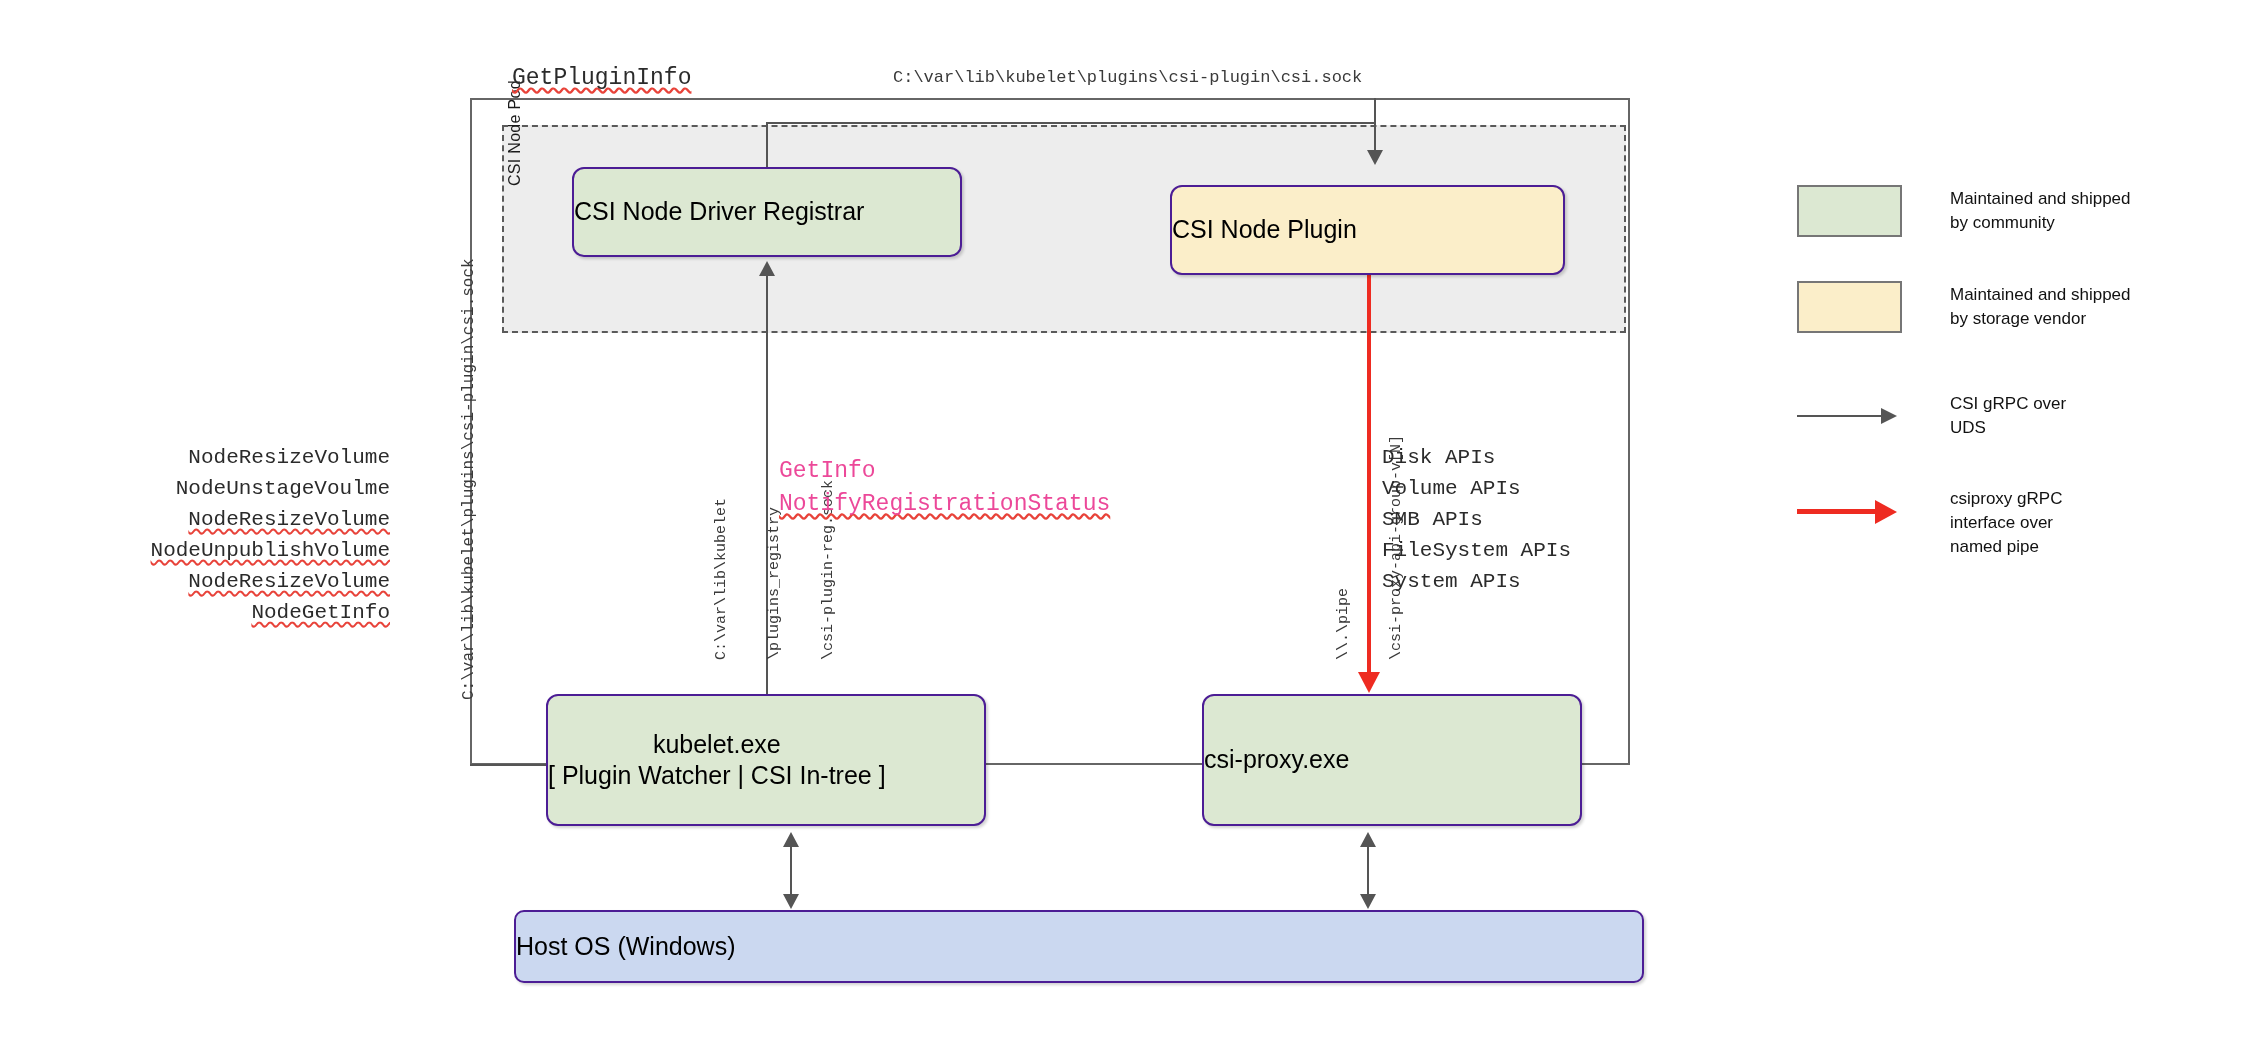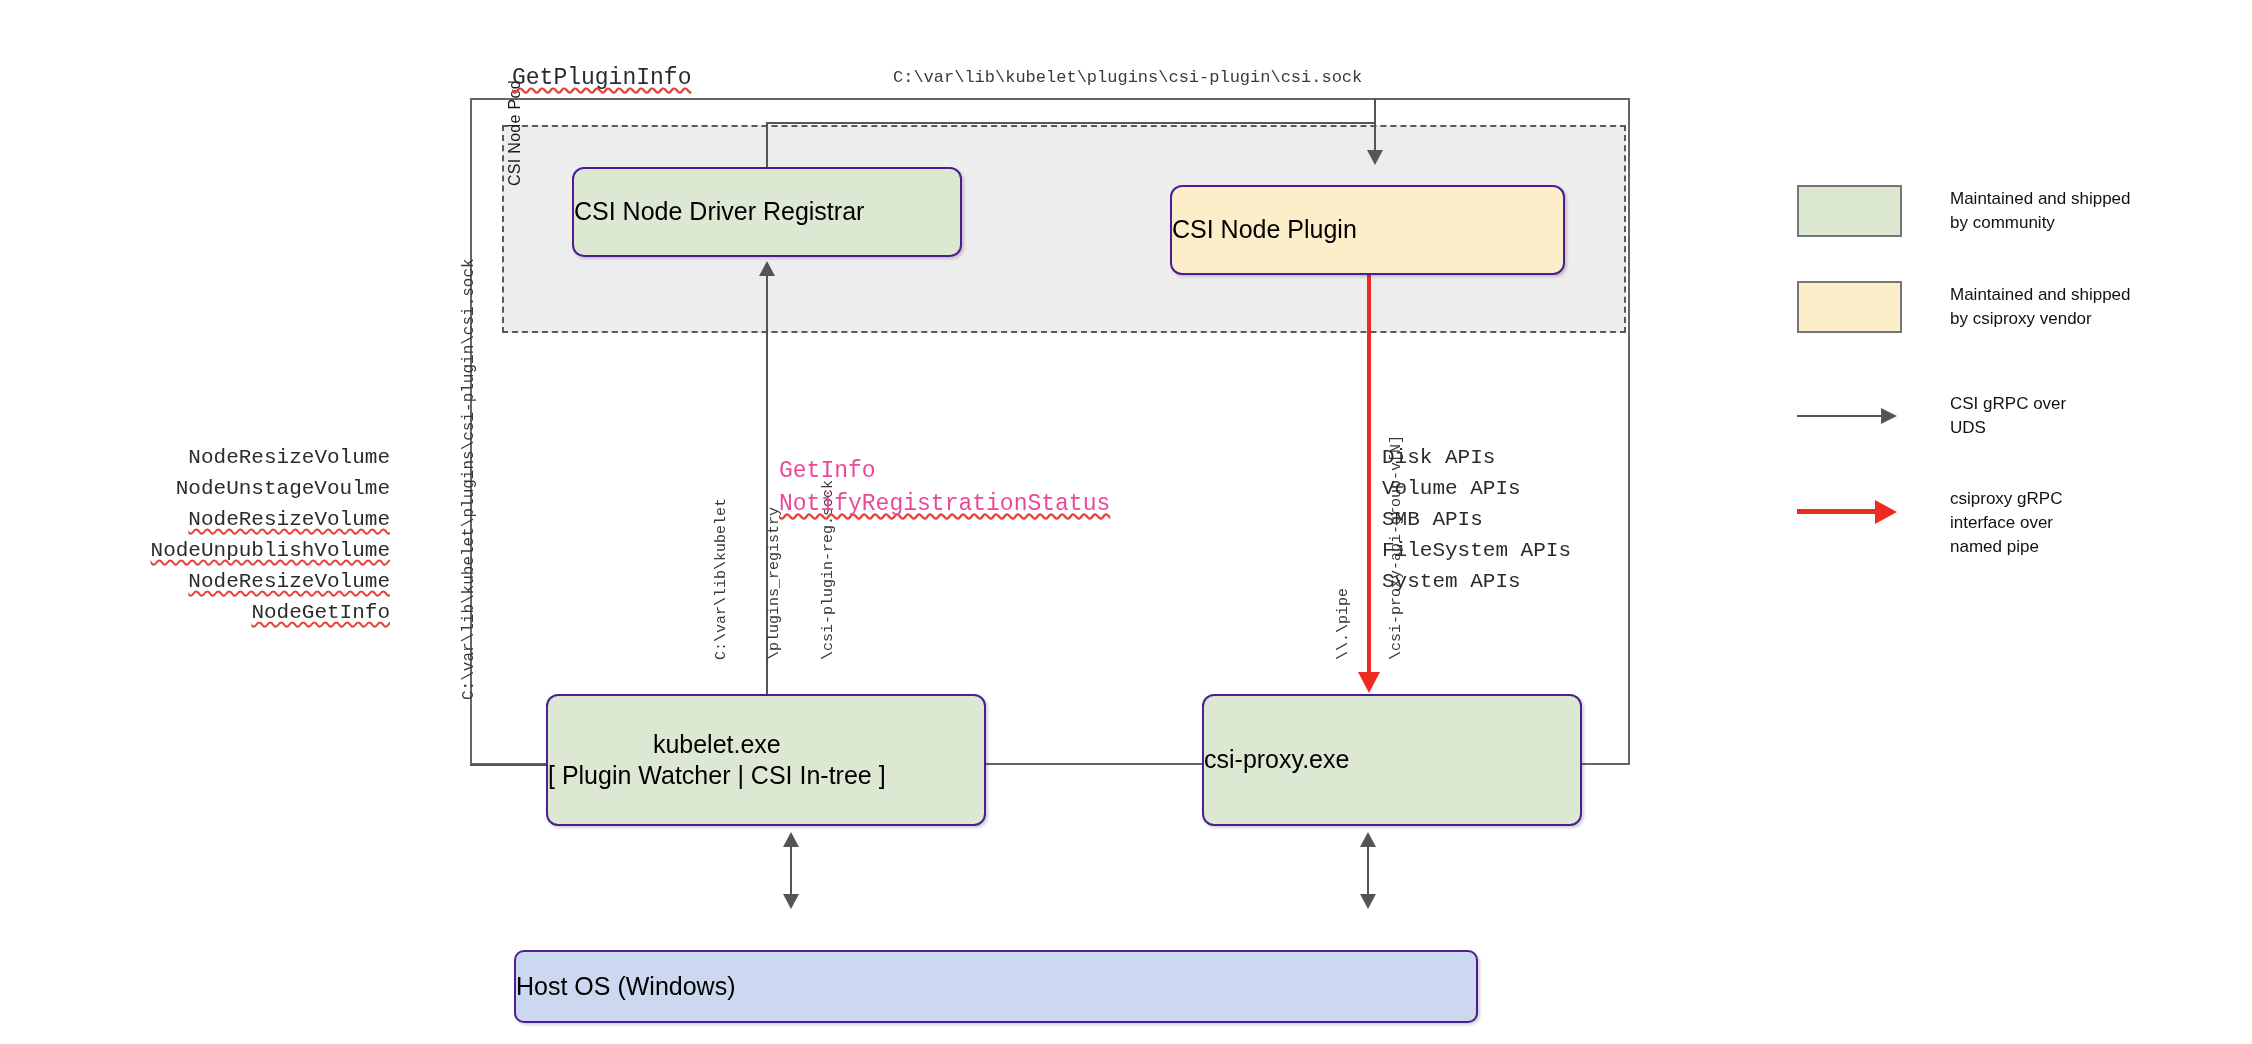--- a/index.html
+++ b/index.html
@@ -70,22 +70,22 @@
     box-shadow: 2px 2px 3px rgba(0,0,0,0.18);
   }
   .green  { background: #dce8d2; }
   .yellow { background: #fbeec9; }
   .blue   { background: #cbd8f0; }
 
   #box-registrar  { left: 572px;  top: 167px; width: 390px;  height: 90px; }
   #box-nodeplugin { left: 1170px; top: 167px; width: 395px;  height: 90px; margin-top: 18px; }
   #box-kubelet    { left: 546px;  top: 694px; width: 440px;  height: 132px; }
   #box-csiproxy   { left: 1202px; top: 694px; width: 380px;  height: 132px; }
-  #box-hostos     { left: 514px;  top: 910px; width: 964px; height: 73px;
-                    border-radius: 10px; font-size: 25px; margin-top: 40px; }
+  #box-hostos     { left: 514px;  top: 910px; width: 1130px; height: 73px;
+                    border-radius: 10px; font-size: 25px; }
 
   
   .line-v { position: absolute; width: 2px; background: #555555; }
   .line-h { position: absolute; height: 2px; background: #555555; }
   .line-v.red { background: #ee2b21; width: 4px; }
 
   
   .arrow-down, .arrow-up {
     position: absolute;
     width: 0; height: 0;
@@ -325,21 +325,21 @@
       <div class="legend-text">
         <div>Maintained and shipped</div>
         <div>by community</div>
       </div>
     </div>
 
     <div class="legend-row" id="legend-row-vendor">
       <div class="legend-swatch yellow"></div>
       <div class="legend-text">
         <div>Maintained and shipped</div>
-        <div>by csiproxy vendor</div>
+        <div>by storage vendor</div>
       </div>
     </div>
 
     <div class="legend-row" id="legend-row-uds">
       <div class="legend-arrow-wrap">
         <div class="legend-arrow-line"></div>
         <div class="legend-arrow-head"></div>
       </div>
       <div class="legend-text">
         <div>CSI gRPC over</div>

